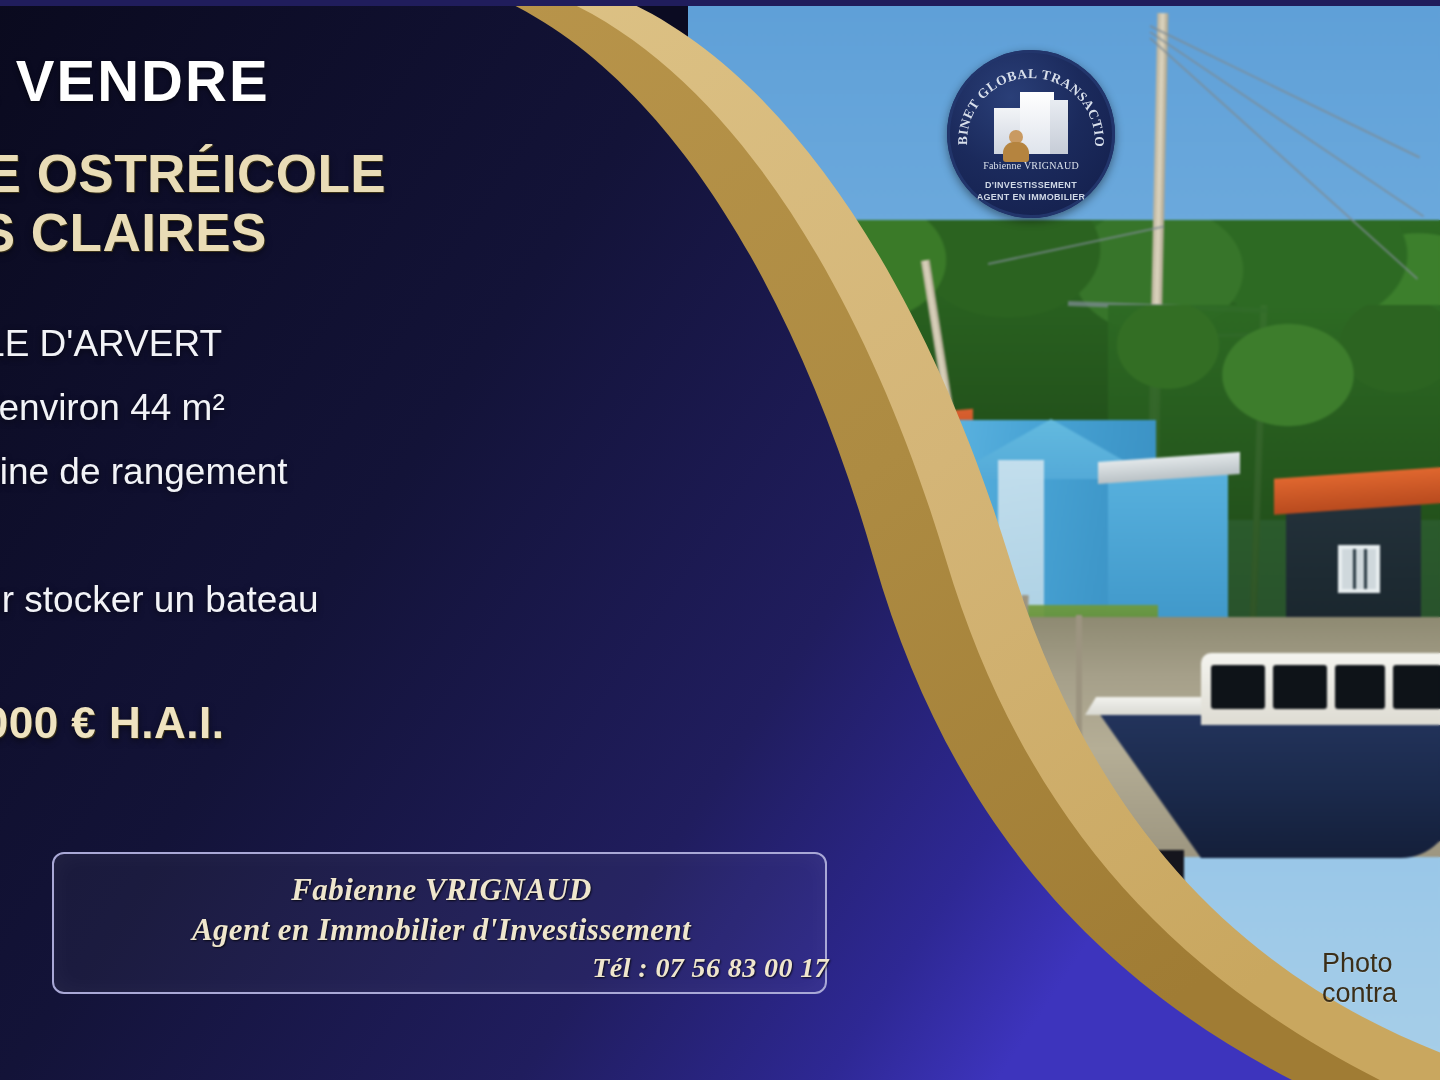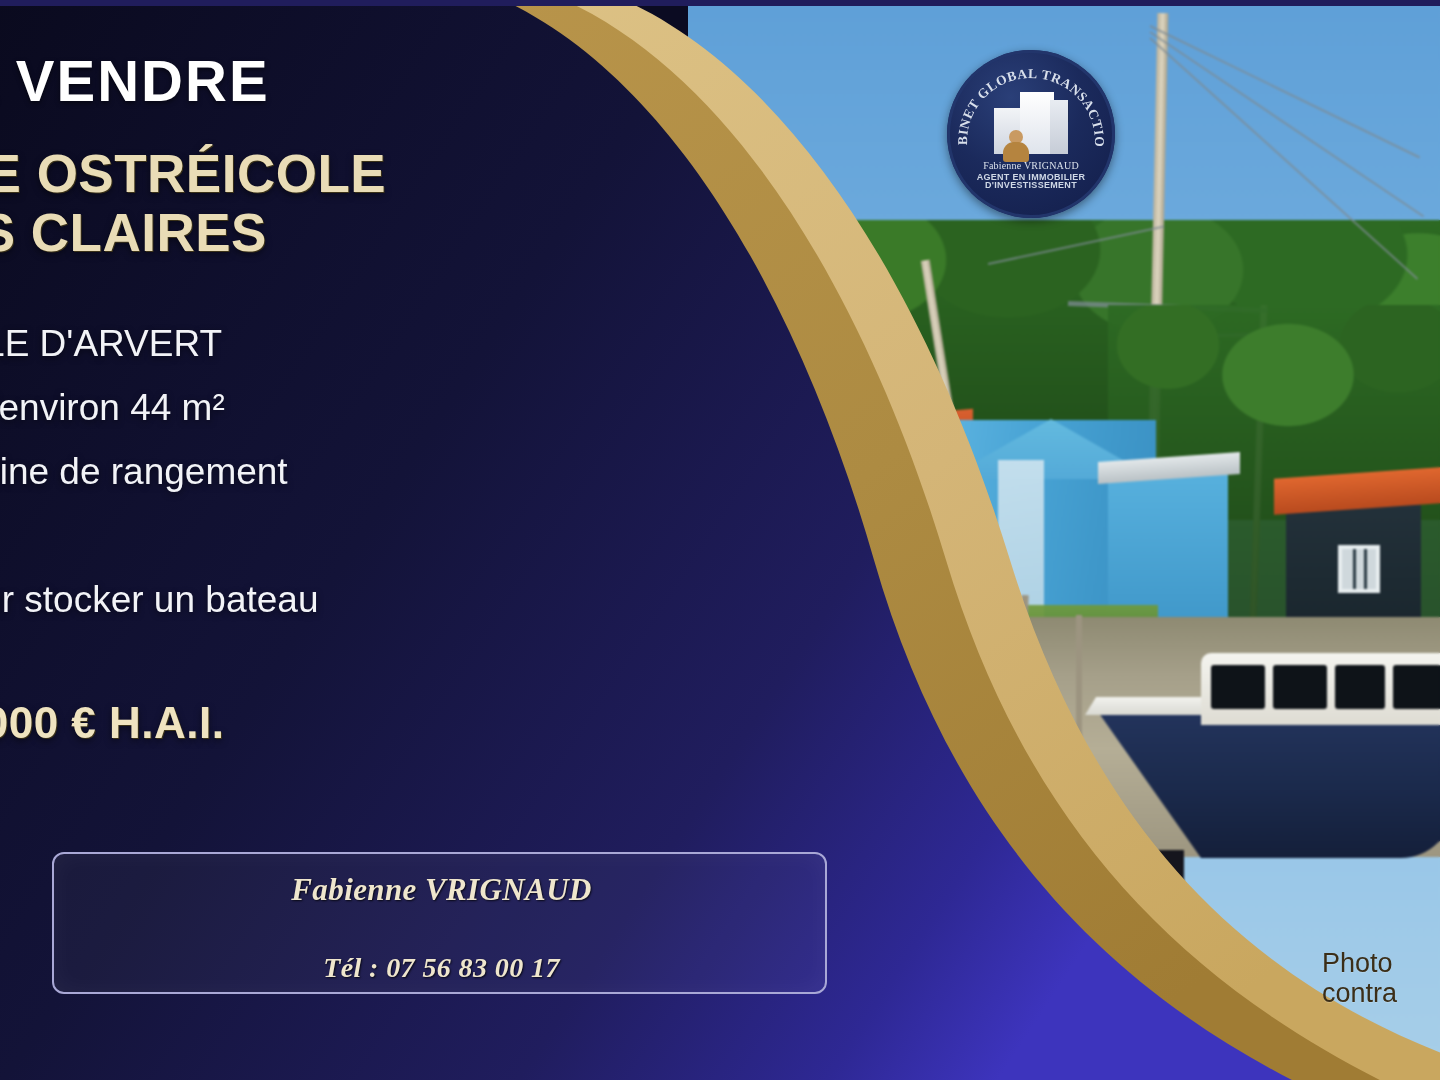--- a/index.html
+++ b/index.html
@@ -207,21 +207,21 @@
   .contact .line {
     position:absolute; left:0; width:775px; text-align:center;
     font-family:"Liberation Serif", serif;
     font-style:italic; font-weight:bold;
     color:#efe6cd; letter-spacing:.4px;
     text-shadow:1px 1px 2px rgba(0,0,0,.75);
     white-space:nowrap;
   }
   .contact .c1 { top:18px;  font-size:31px; }
   .contact .c2 { top:58px;  font-size:31px; }
-  .contact .c3 { top:98px;  font-size:28px; }
+  .contact .c3 { top:98px;  font-size:28px;text-align:right; }
 
   
   .badge {
     position:absolute; left:947px; top:50px; width:168px; height:168px;
     border-radius:50%;
     background:radial-gradient(circle at 38% 28%, #2a3f78 0%, #1b2a5c 45%, #121d49 100%);
     box-shadow:0 3px 10px rgba(0,0,0,.45), inset 0 0 0 3px #22356b;
     overflow:hidden;
   }
   .badge svg { position:absolute; inset:0; }
@@ -259,21 +259,21 @@
     position:absolute; left:0; top:110px; width:168px; text-align:center;
     font-family:"Liberation Serif", serif;
     font-size:10px; color:#d9e0ea; letter-spacing:.2px;
     white-space:nowrap;
   }
   .badge .rl {
     position:absolute; left:0; width:168px; text-align:center;
     font-size:9px; font-weight:bold; color:#cfd8e6;
     letter-spacing:.3px; white-space:nowrap;
   }
-  .badge .rl1 { top:122px; }
+  .badge .rl1 { top:142px; }
   .badge .rl2 { top:130px; }
 
   
   .disclaimer {
     position:absolute; left:1322px; top:948px; width:230px;
     font-size:27px; color:#3b2e18; line-height:1.12;
     text-shadow:0 1px 0 rgba(255,255,255,.18);
   }
   .disclaimer span { display:block; white-space:nowrap; }
 </style>
@@ -397,20 +397,21 @@
       <div>zanine de rangement</div>
       <div>s</div>
       <div>pour stocker un bateau</div>
     </div>
 
     <div class="price">1.000 € H.A.I.</div>
   </div>
 
   <div class="contact">
     <div class="line c1">Fabienne VRIGNAUD</div>
+    <div class="line c2">Agent en Immobilier d'Investissement</div>
     <div class="line c3">Tél : 07 56 83 00 17</div>
   </div>
 
   <div class="badge">
     <svg viewBox="0 0 168 168">
       <defs>
         <path id="arcpath" d="M 20,92 A 64,64 0 0 1 148,92" fill="none"></path>
       </defs>
       <text font-family="Liberation Serif, serif" font-size="13.5" font-weight="bold" fill="#d8dfeb" letter-spacing="0.6">
         <textPath href="#arcpath" startOffset="50%" text-anchor="middle">CABINET GLOBAL TRANSACTIONS</textPath>

